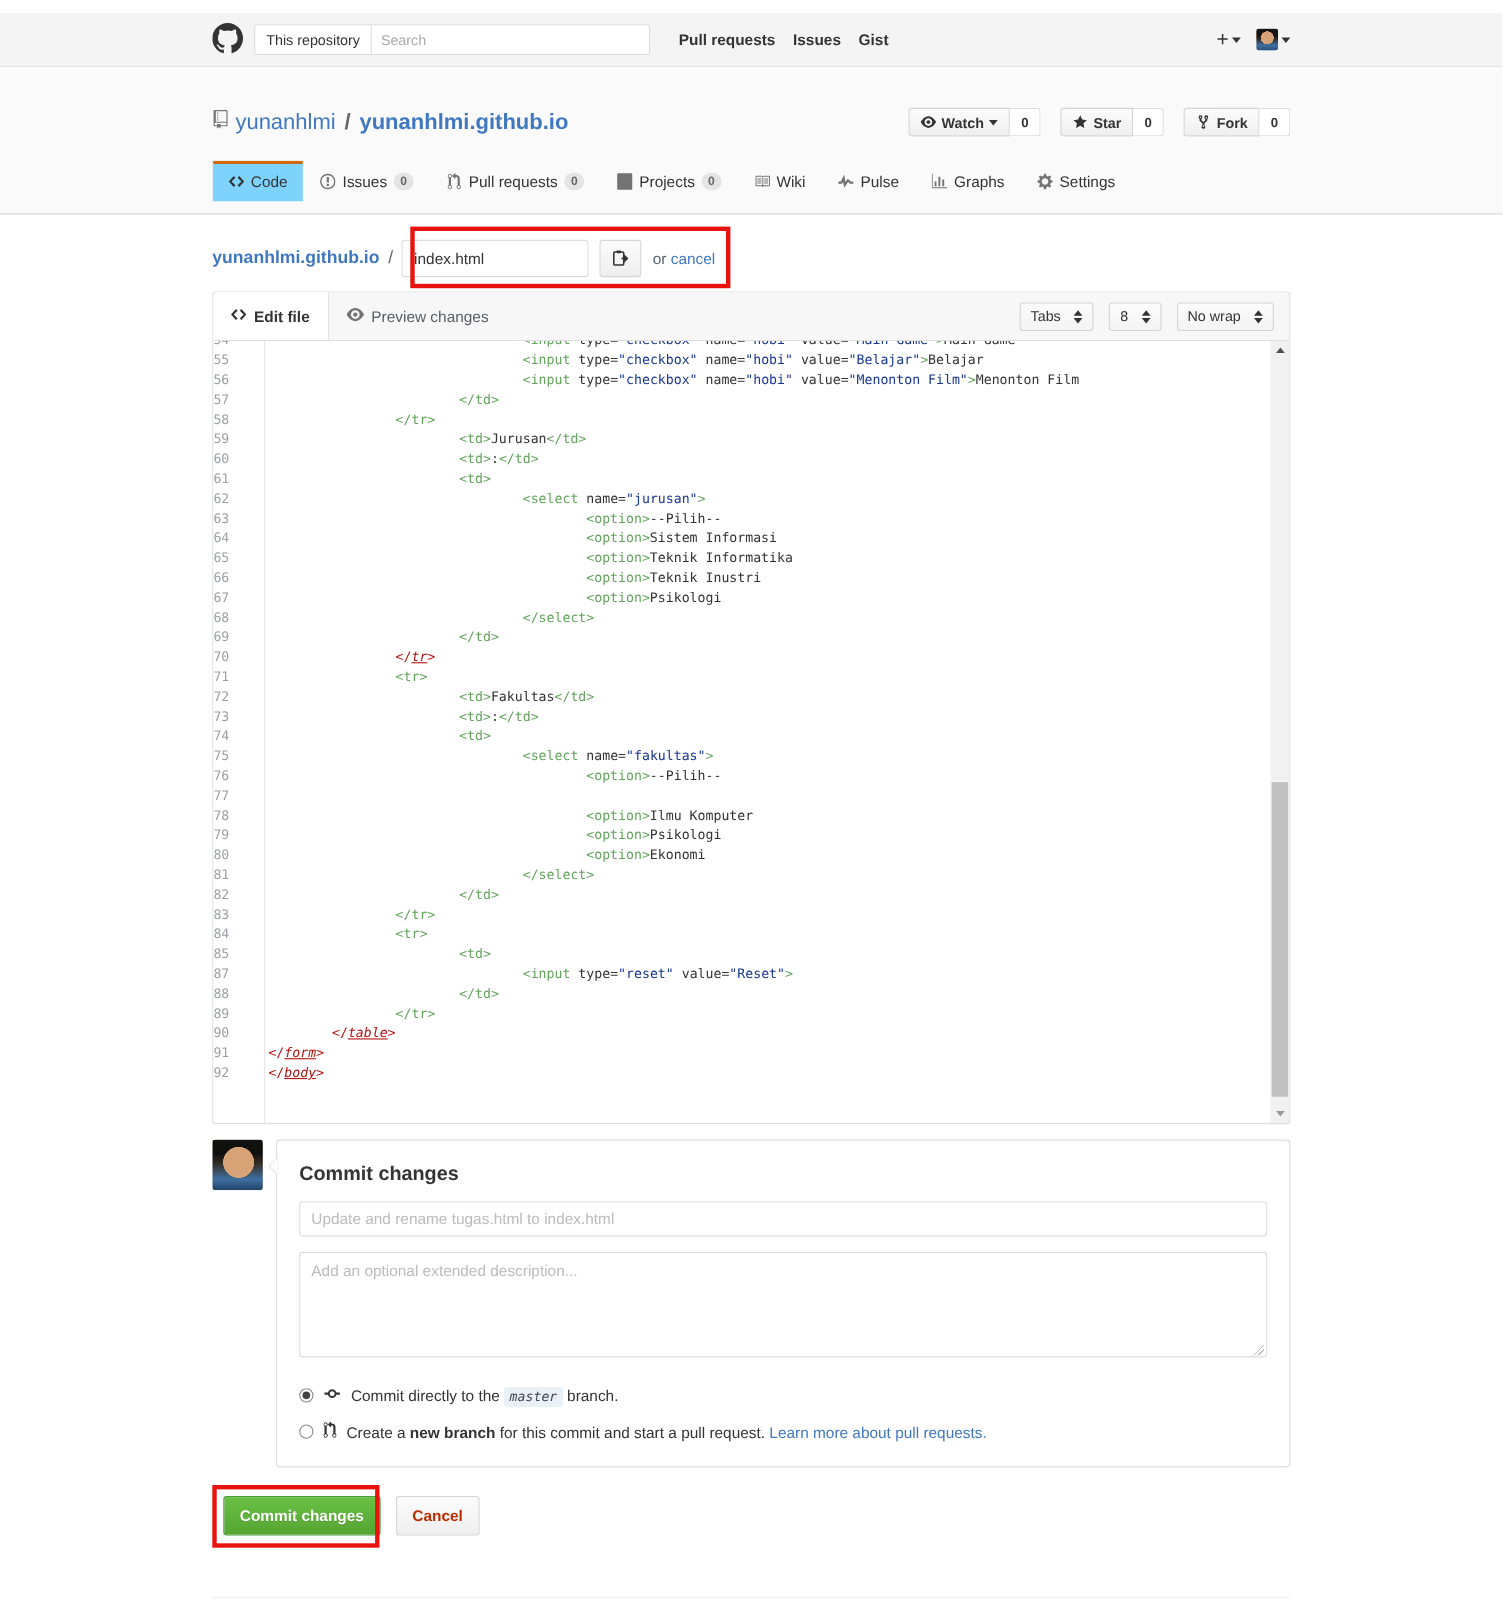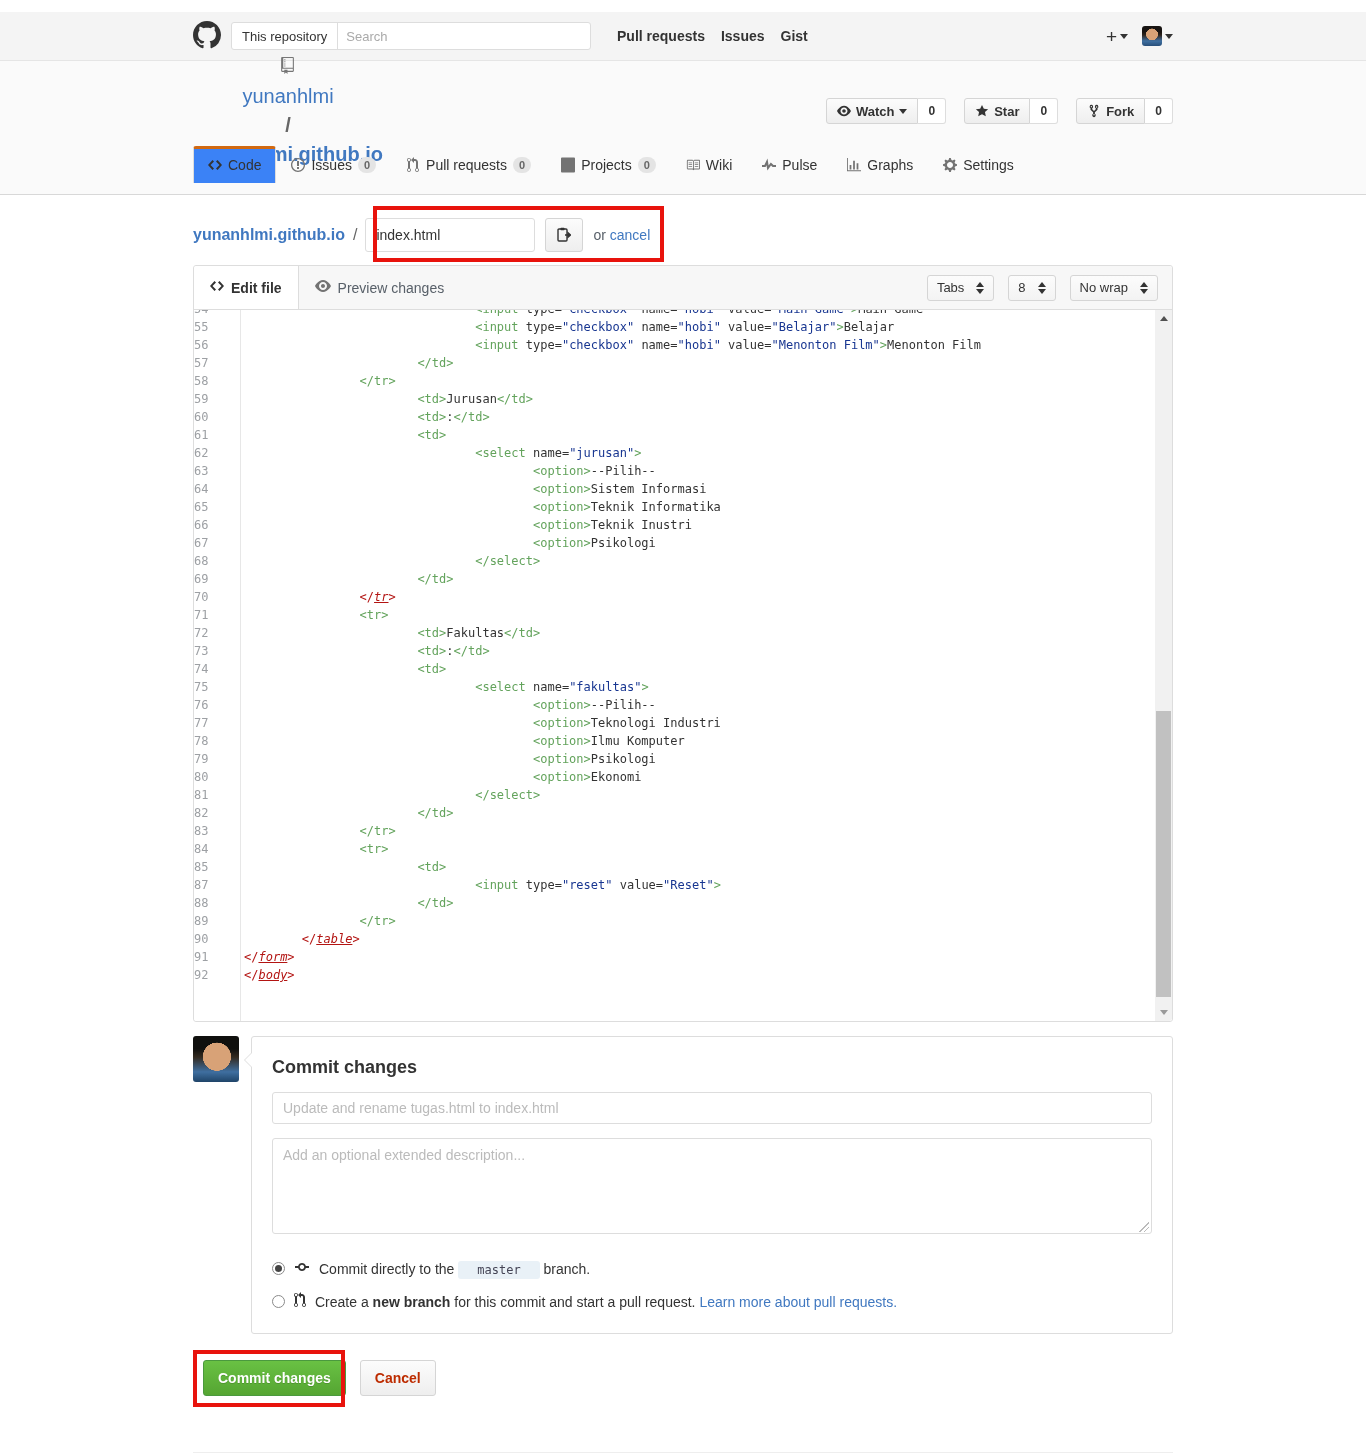--- a/index.html
+++ b/index.html
@@ -53,21 +53,21 @@
   border:1px solid #ddd; border-left:none; border-radius:0 3px 3px 0;
   font-size:12px; font-weight:bold; color:#333;
 }
 .reponav { display:flex; margin-top:14px; }
 .reponav-item {
   display:flex; align-items:center; gap:6px; padding:10px 14px; font-size:14px;
   color:#333; border:1px solid transparent; border-bottom:none; cursor:pointer; position:relative; top:1px;
 }
 .reponav-item svg { fill:#737373; }
 .reponav-item.active {
-  background:#3b82f6; border-color:#ddd; border-top:3px solid #d26911; font-weight:normal;
+  background:#7dd3fc; border-color:#ddd; border-top:3px solid #d26911; font-weight:normal;
   border-radius:3px 3px 0 0; padding-top:8px;
 }
 .reponav-item.active svg { fill:#333; }
 .counter { background:#e4e4e4; border-radius:10px; padding:2px 6px; font-size:11px; font-weight:bold; color:#666; }
 
 
 .file-path-row { display:flex; align-items:center; margin-top:14px; height:52px; position:relative; }
 .file-path-row .crumb { font-size:16px; color:#4078c0; font-weight:bold; text-decoration:none; }
 .file-path-row .sep { font-size:16px; color:#666; margin:0 8px; }
 .filename-input {
@@ -147,21 +147,21 @@
   linear-gradient(135deg, transparent 0 calc(100% - 12px), #fff 0 100%),#fff;
 }
 .resize-wrap { position:relative; }
 .resize-grip { position:absolute; right:3px; bottom:5px; width:10px; height:10px;
   background:linear-gradient(135deg, transparent 0 50%, #bbb 50% 57%, transparent 57% 71%, #bbb 71% 78%, transparent 78%); }
 .commit-choices { margin-top:22px; display:flex; flex-direction:column; gap:14px; }
 .choice { display:flex; align-items:center; gap:9px; font-size:14px; color:#333; }
 .radio { width:13px; height:13px; border:1px solid #8a8a8a; border-radius:50%; background:#fff; position:relative; flex:0 0 13px; }
 .radio.checked:after { content:""; position:absolute; left:2px; top:2px; width:7px; height:7px; border-radius:50%; background:#444; }
 .choice svg { fill:#333; flex:0 0 auto; }
-.branch-label { font-family:"DejaVu Sans Mono","Liberation Mono",monospace; font-size:12px; background:#e9f1f7; color:#445; padding:2px 19px; border-radius:3px; }
+.branch-label { font-family:"DejaVu Sans Mono","Liberation Mono",monospace; font-size:12px; background:#e9f1f7; color:#445; padding:2px 5px; border-radius:3px;font-style:italic; }
 .choice a { color:#4078c0; text-decoration:none; }
 .choice b { font-weight:bold; }
 
 
 .commit-actions { margin-top:26px; position:relative; display:flex; align-items:center; gap:14px; padding-left:10px; }
 .btn-green {
   height:36px; padding:0 14px; font-size:14px; font-weight:bold; color:#fff;
   background:linear-gradient(#69c143,#55a532); border:1px solid #4a993e; border-radius:3px; cursor:pointer;
   text-shadow:0 1px 0 rgba(0,0,0,0.15);
 }
@@ -203,21 +203,21 @@
         <span class="avatar-sm"></span>
           <span class="caret"></span>
       </span>
     </div>
   </div>
 </div>
 
 <div class="pagehead">
   <div class="container">
     <div class="repo-title-row">
-      <h1 class="repo-title" style="margin:0;flex-direction:column;">
+      <h1 class="repo-title" style="margin:0;">
         <span id="repo-book-icon"><svg width="15" height="17" viewBox="0 0 12 16" style="fill:#767676">
               <path d="M4 9H3V8h1v1zm0-3H3v1h1V6zm0-2H3v1h1V4zm0-2H3v1h1V2zm8-1v12c0 .55-.45 1-1 1H6v2l-1.5-1.5L3 16v-2H1c-.55 0-1-.45-1-1V1c0-.55.45-1 1-1h10c.55 0 1 .45 1 1zm-1 10H1v2h2v-1h3v1h5v-2zm0-10H2v9h9V1z"></path>
             </svg></span>
         <a href="#" class="owner">yunanhlmi</a>
         <span class="slash">/</span>
         <a href="#" class="name">yunanhlmi.github.io</a>
       </h1>
       <div class="repo-actions" id="repo-actions">
   <span class="action-group">
     <button class="btn-sm">
@@ -452,21 +452,20 @@
   <div class="code-line">
     <span class="gutter-cell">75</span>
     <span class="code-cell">                                <span class="tk-tag">&lt;select</span><span class="tk-attr"> name=</span><span class="tk-str">"fakultas"</span><span class="tk-tag">&gt;</span></span>
   </div>
   <div class="code-line">
     <span class="gutter-cell">76</span>
     <span class="code-cell">                                        <span class="tk-tag">&lt;option&gt;</span><span class="tk-text">--Pilih--</span></span>
   </div>
   <div class="code-line">
     <span class="gutter-cell">77</span>
-    <span class="code-cell">                                        <span class="tk-tag">&lt;option&gt;</span><span class="tk-text">Teknologi Industri</span></span>
   </div>
   <div class="code-line">
     <span class="gutter-cell">78</span>
     <span class="code-cell">                                        <span class="tk-tag">&lt;option&gt;</span><span class="tk-text">Ilmu Komputer</span></span>
   </div>
   <div class="code-line">
     <span class="gutter-cell">79</span>
     <span class="code-cell">                                        <span class="tk-tag">&lt;option&gt;</span><span class="tk-text">Psikologi</span></span>
   </div>
   <div class="code-line">

